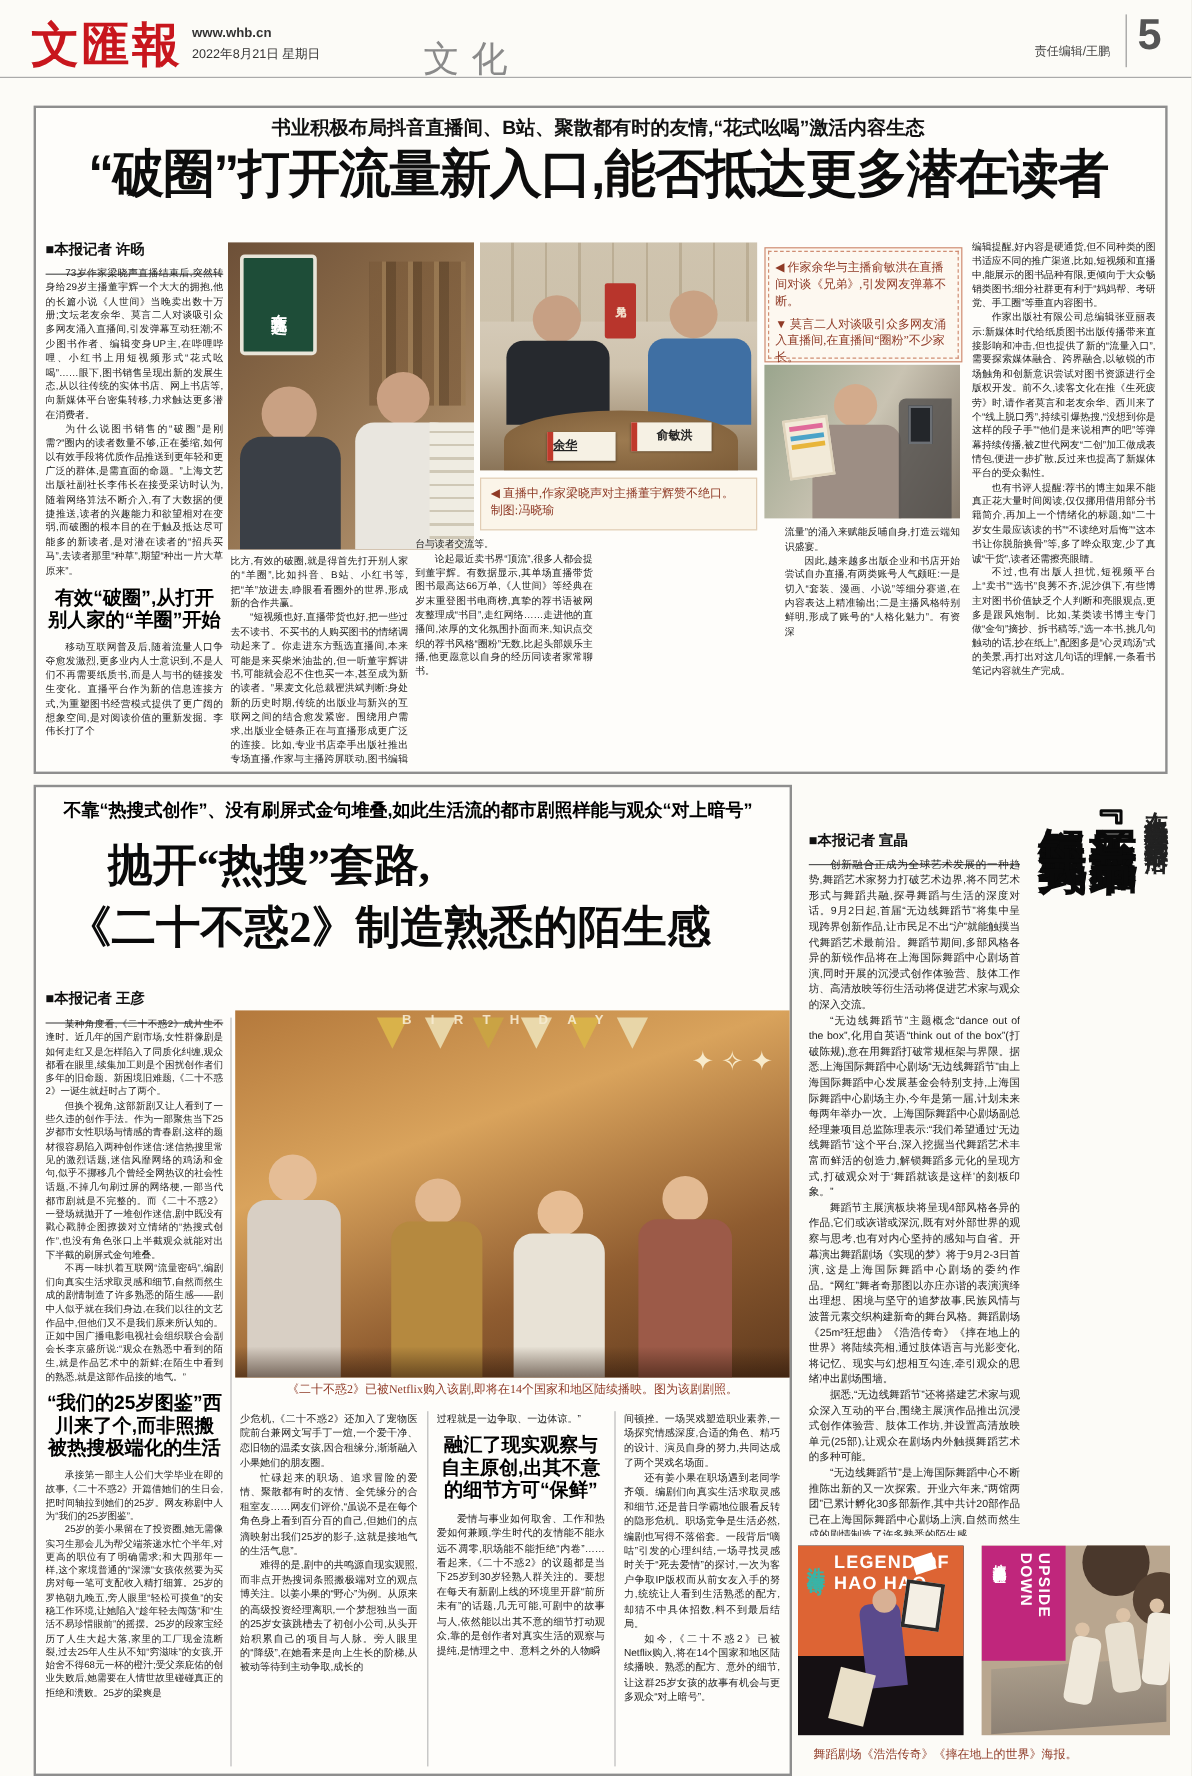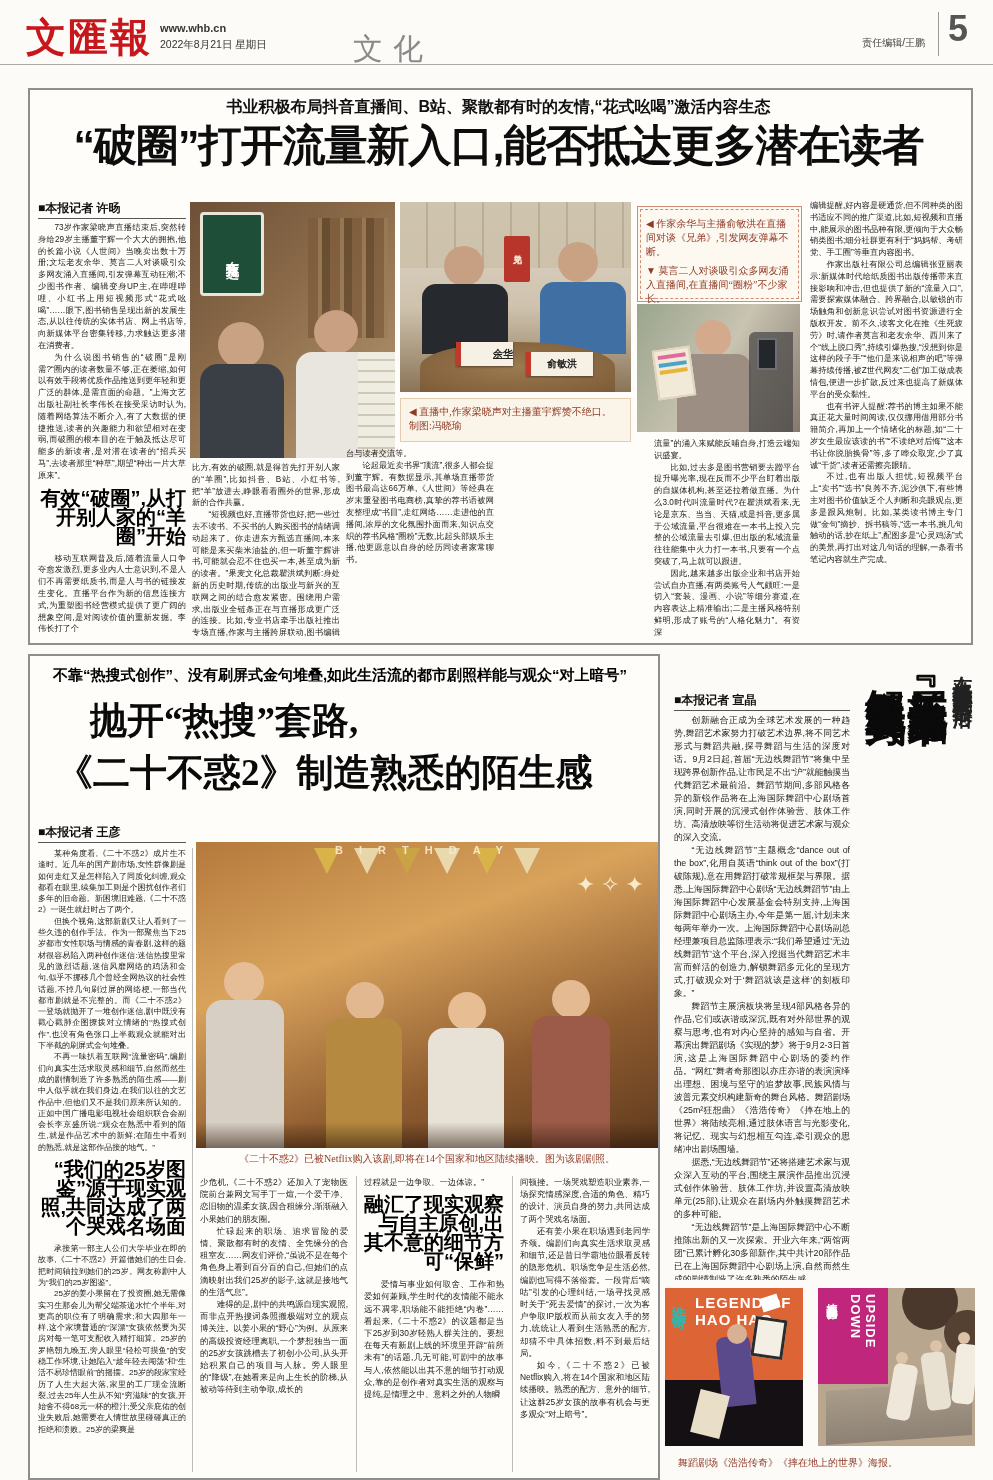--- a/index.html
+++ b/index.html
@@ -17,26 +17,26 @@
   .pagenum{left:948px;top:8px;font-size:36px;color:#555;font-weight:bold;}
   .hrule{left:0;top:64px;width:993px;height:1px;background:#aaa;}
   
   .box{border:2px solid #8e8e8e;background:#fefdfa;}
   #lead-box{left:28px;top:88px;width:941px;height:553px;}
   #drama-box{left:28px;top:654px;width:628px;height:822px;}
   
   .kicker{left:40px;top:97px;width:917px;text-align:center;font-size:16px;font-weight:bold;color:#111;}
   .bigheadline{left:36px;top:120px;width:925px;text-align:center;font-size:43px;line-height:50px;
                font-weight:bold;letter-spacing:-1px;color:#0d0d0d;}
-  .byline{font-size:12px;font-weight:bold;color:#111;border-bottom:1px solid #555;padding-bottom:1px;}
+  .byline{font-size:12px;font-weight:bold;color:#111;border-bottom:1px solid #555;padding-bottom:11px;}
   .col{font-size:8.2px;line-height:11.8px;text-align:justify;overflow:hidden;color:#222;}
   .col p{margin:0;text-indent:2em;}
   .col p.cont{text-indent:0;}
-  .subhead{font-size:20px;line-height:19px;font-weight:bold;text-indent:0 !important;
-           margin:7px 0 !important;color:#000;text-align:right;}
+  .subhead{font-size:16px;line-height:19px;font-weight:bold;text-indent:0 !important;
+           margin:7px 0 !important;color:#000;text-align:center;}
   
   .ph{overflow:hidden;}
   .cap{font-family:"Liberation Serif","DejaVu Serif",serif;color:#8f3a26;font-size:10px;line-height:14px;}
   .capbox{border:1px solid #cf8d73;outline:1px dashed #cf8d73;outline-offset:-4px;
           background:#fdf8f0;padding:10px 8px;}
   
   .dkicker{left:40px;top:666px;width:600px;text-align:center;font-size:15px;font-weight:bold;color:#000;}
   .dhead{font-family:"Liberation Serif","DejaVu Serif",serif;font-weight:bold;color:#0a0a0a;}
   .dcol{font-size:8.4px;line-height:12.2px;text-align:justify;overflow:hidden;color:#222;}
   .dcol p{margin:0;text-indent:2em;}
@@ -88,21 +88,21 @@
   </div>
 
   <div class="abs ph" style="left:400px;top:202px;width:231px;height:190px;background:linear-gradient(180deg,#ded6c8 0%,#cfc3ae 55%,#8a7458 100%);">
     <div class="abs" style="left:0;top:0;width:231px;height:66px;background:repeating-linear-gradient(90deg,#cbbfa8 0 26px,#b3a488 26px 28px);opacity:.8;"></div>
     <div class="abs" style="left:104px;top:34px;width:26px;height:42px;background:#b8352c;border-radius:2px;color:#f3e2ce;font-size:9px;font-weight:bold;text-align:center;padding-top:4px;"><span class="vert">兄弟</span></div>
     <div class="abs" style="left:44px;top:44px;width:40px;height:40px;border-radius:50%;background:#c7a084;"></div>
     <div class="abs" style="left:22px;top:82px;width:86px;height:70px;border-radius:14px 14px 0 0;background:#26292e;"></div>
     <div class="abs" style="left:158px;top:40px;width:40px;height:40px;border-radius:50%;background:#c9a284;"></div>
     <div class="abs" style="left:140px;top:80px;width:86px;height:72px;border-radius:14px 14px 0 0;background:#3f6fa3;"></div>
     <div class="abs" style="left:20px;top:140px;width:195px;height:50px;background:radial-gradient(ellipse at center,#9c7a50 0%,#7c5c38 100%);border-radius:50% 50% 0 0;"></div>
-    <div class="abs" style="left:56px;top:140px;width:52px;height:24px;background:#f6f1e4;border-left:5px solid #c0392b;box-shadow:0 1px 2px rgba(0,0,0,.4);font-size:10px;font-weight:bold;color:#222;text-align:right;line-height:24px;text-decoration:underline;">余华</div>
+    <div class="abs" style="left:56px;top:158px;width:52px;height:24px;background:#f6f1e4;border-left:5px solid #c0392b;box-shadow:0 1px 2px rgba(0,0,0,.4);font-size:10px;font-weight:bold;color:#222;text-align:left;line-height:24px;text-decoration:underline;">余华</div>
     <div class="abs" style="left:126px;top:150px;width:62px;height:24px;background:#f6f1e4;border-left:5px solid #c0392b;box-shadow:0 1px 2px rgba(0,0,0,.4);font-size:10px;font-weight:bold;color:#222;text-align:center;line-height:24px;">俞敏洪</div>
   </div>
   <div class="abs cap" style="left:400px;top:398px;width:231px;height:44px;background:#fbf5e9;border:1px solid #e2cdb4;padding:6px 8px;box-sizing:border-box;">◀ 直播中,作家梁晓声对主播董宇辉赞不绝口。 制图:冯晓瑜</div>
 
   <div class="abs cap capbox" style="left:637px;top:206px;width:147px;height:74px;">
     <div>◀ 作家余华与主播俞敏洪在直播间对谈《兄弟》,引发网友弹幕不断。</div>
     <div style="margin-top:5px;">▼ 莫言二人对谈吸引众多网友涌入直播间,在直播间“圈粉”不少家长。</div>
   </div>
 
   <div class="abs ph" style="left:637px;top:304px;width:163px;height:128px;background:linear-gradient(120deg,#9aa58d 0%,#c9c3b2 50%,#84786a 100%);">
@@ -123,21 +123,20 @@
   </div>
 
   <div class="abs col" style="left:346px;top:448px;width:148px;height:192px;">
     <p class="cont">台与读者交流等。</p>
     <p>论起最近卖书界“顶流”,很多人都会提到董宇辉。有数据显示,其单场直播带货图书最高达66万单,《人世间》等经典在岁末重登图书电商榜,真挚的荐书语被网友整理成“书目”,走红网络……走进他的直播间,浓厚的文化氛围扑面而来,知识点交织的荐书风格“圈粉”无数,比起头部娱乐主播,他更愿意以自身的经历同读者家常聊书。</p>
   </div>
 
 
   <div class="abs col" style="left:654px;top:438px;width:146px;height:202px;">
     <p class="cont">流量”的涌入来赋能反哺自身,打造云端知识盛宴。</p>
-    <p>比如,过去多是图书营销要去蹭平台提升曝光率,现在反而不少平台盯着出版的自媒体机构,甚至还拉着做直播。为什么3.0时代叫流量时代?在瞿洪斌看来,无论是京东、当当、天猫,或是抖音,更多属于公域流量,平台很难在一本书上投入完整的公域流量去引爆,但出版的私域流量往往能集中火力打一本书,只要有一个点突破了,马上就可以跟进。</p>
     <p>因此,越来越多出版企业和书店开始尝试自办直播,有两类账号人气颇旺:一是切入“套装、漫画、小说”等细分赛道,在内容表达上精准输出;二是主播风格特别鲜明,形成了账号的“人格化魅力”。有资深</p>
   </div>
 
   <div class="abs col" style="left:810px;top:200px;width:153px;height:440px;">
     <p class="cont">编辑提醒,好内容是硬通货,但不同种类的图书适应不同的推广渠道,比如,短视频和直播中,能展示的图书品种有限,更倾向于大众畅销类图书;细分社群更有利于“妈妈帮、考研党、手工圈”等垂直内容图书。</p>
     <p>作家出版社有限公司总编辑张亚丽表示:新媒体时代给纸质图书出版传播带来直接影响和冲击,但也提供了新的“流量入口”,需要探索媒体融合、跨界融合,以敏锐的市场触角和创新意识尝试对图书资源进行全版权开发。前不久,读客文化在推《生死疲劳》时,请作者莫言和老友余华、西川来了个“线上脱口秀”,持续引爆热搜,“没想到你是这样的段子手”“他们是来说相声的吧”等弹幕持续传播,被Z世代网友“二创”加工做成表情包,便进一步扩散,反过来也提高了新媒体平台的受众黏性。</p>
     <p>也有书评人提醒:荐书的博主如果不能真正花大量时间阅读,仅仅挪用借用部分书籍简介,再加上一个情绪化的标题,如“二十岁女生最应该读的书”“不读绝对后悔”“这本书让你脱胎换骨”等,多了哗众取宠,少了真诚“干货”,读者还需擦亮眼睛。</p>
     <p>不过,也有出版人担忧,短视频平台上“卖书”“选书”良莠不齐,泥沙俱下,有些博主对图书价值缺乏个人判断和亮眼观点,更多是跟风炮制。比如,某类读书博主专门做“金句”摘抄、拆书稿等,“选一本书,挑几句触动的话,抄在纸上”,配图多是“心灵鸡汤”式的美景,再打出对这几句话的理解,一条看书笔记内容就生产完成。</p>
   </div>
 
@@ -145,21 +144,21 @@
   <div class="abs dkicker">不靠“热搜式创作”、没有刷屏式金句堆叠,如此生活流的都市剧照样能与观众“对上暗号”</div>
   <div class="abs dhead" style="left:90px;top:696px;font-size:37px;">抛开“热搜”套路,</div>
   <div class="abs dhead" style="left:56px;top:748px;font-size:37px;">《二十不惑2》制造熟悉的陌生感</div>
 
   <div class="abs byline" style="left:38px;top:824px;width:148px;">■本报记者 王彦</div>
 
   <div class="abs dcol" style="left:38px;top:848px;width:148px;height:624px;font-size:8px;line-height:11.3px;">
     <p>某种角度看,《二十不惑2》成片生不逢时。近几年的国产剧市场,女性群像剧是如何走红又是怎样陷入了同质化纠缠,观众都看在眼里,续集加工则是个困扰创作者们多年的旧命题。新困境旧难题,《二十不惑2》一诞生就赶时占了两个。</p>
     <p>但换个视角,这部新剧又让人看到了一些久违的创作手法。作为一部聚焦当下25岁都市女性职场与情感的青春剧,这样的题材很容易陷入两种创作迷信:迷信热搜里常见的激烈话题,迷信风靡网络的鸡汤和金句,似乎不挪移几个曾经全网热议的社会性话题,不掉几句刷过屏的网络梗,一部当代都市剧就是不完整的。而《二十不惑2》一登场就抛开了一堆创作迷信,剧中既没有戳心戳肺企图撩拨对立情绪的“热搜式创作”,也没有角色张口上半截观众就能对出下半截的刷屏式金句堆叠。</p>
     <p>不再一味扒着互联网“流量密码”,编剧们向真实生活求取灵感和细节,自然而然生成的剧情制造了许多熟悉的陌生感——剧中人似乎就在我们身边,在我们以往的文艺作品中,但他们又不是我们原来所认知的。正如中国广播电影电视社会组织联合会副会长李京盛所说:“观众在熟悉中看到的陌生,就是作品艺术中的新鲜;在陌生中看到的熟悉,就是这部作品接的地气。”</p>
-    <p class="subhead">“我们的25岁图鉴”源于现实观照,共同达成了两个哭戏名场面</p>
+    <p class="subhead">“我们的25岁图鉴”西川来了个,而非照搬被热搜极端化的生活</p>
     <p>承接第一部主人公们大学毕业在即的故事,《二十不惑2》开篇借她们的生日会,把时间轴拉到她们的25岁。网友称剧中人为“我们的25岁图鉴”。</p>
     <p>25岁的姜小果留在了投资圈,她无需像实习生那会儿为帮父端茶递水忙个半年,对更高的职位有了明确需求;和大四那年一样,这个家境普通的“深漂”女孩依然要为买房对每一笔可支配收入精打细算。25岁的罗艳朝九晚五,旁人眼里“轻松可摸鱼”的安稳工作环境,让她陷入“趁年轻去闯荡”和“生活不易珍惜眼前”的摇摆。25岁的段家宝经历了人生大起大落,家里的工厂现金流断裂,过去25年人生从不知“穷滋味”的女孩,开始舍不得68元一杯的橙汁;受父亲庇佑的创业失败后,她需要在人情世故里碰碰真正的拒绝和溃败。25岁的梁爽是</p>
   </div>
 
   <div class="abs ph" style="left:196px;top:842px;width:462px;height:306px;background:linear-gradient(160deg,#b4793c 0%,#d9a35c 35%,#8f5c30 70%,#5f3a1e 100%);">
     <div class="abs" style="left:0;top:6px;width:462px;height:30px;">
       <div style="display:flex;gap:14px;justify-content:center;">
         <span style="width:0;height:0;border-left:13px solid transparent;border-right:13px solid transparent;border-top:26px solid #d9b24a;"></span>
         <span style="width:0;height:0;border-left:13px solid transparent;border-right:13px solid transparent;border-top:26px solid #e8d6a8;"></span>
         <span style="width:0;height:0;border-left:13px solid transparent;border-right:13px solid transparent;border-top:26px solid #caa344;"></span>

